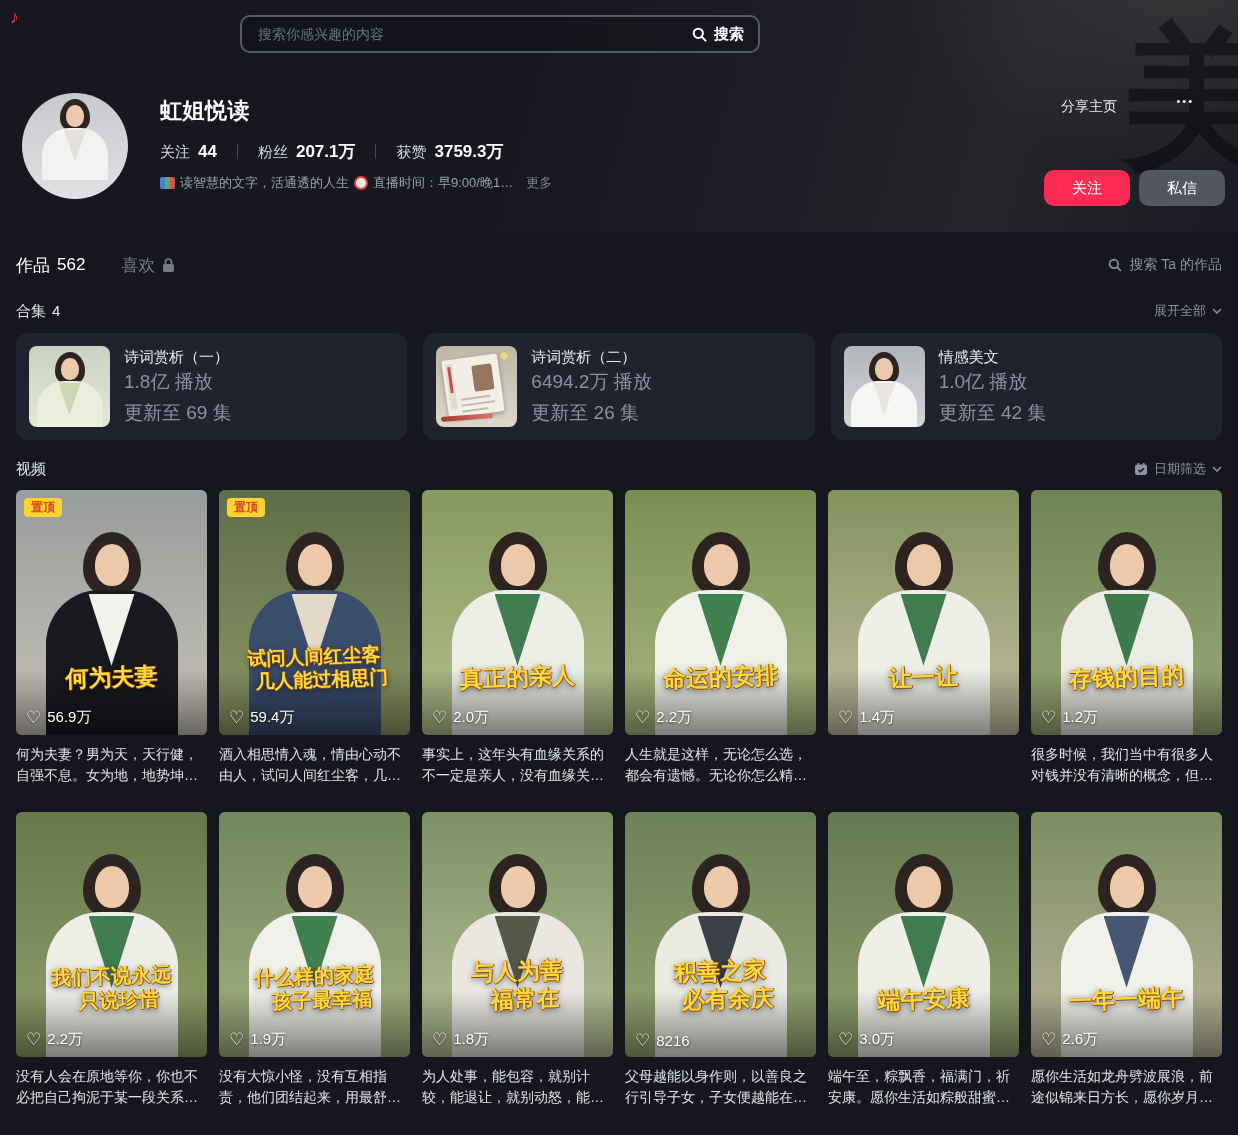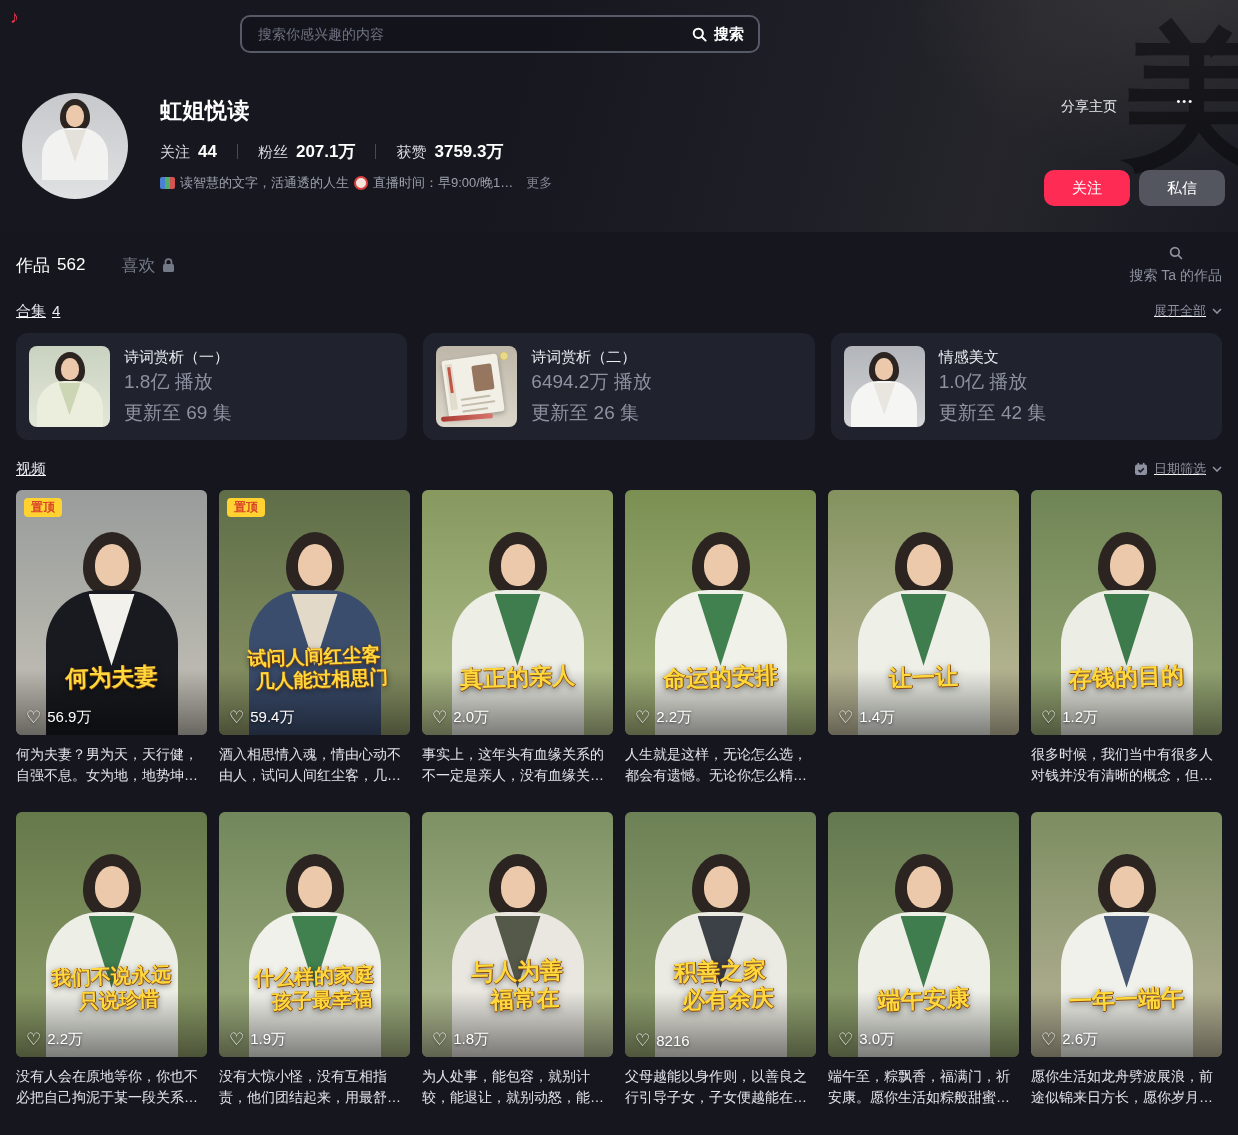--- a/index.html
+++ b/index.html
@@ -45,22 +45,22 @@
   .btn{position:absolute;top:108px;width:86px;height:36px;border:none;border-radius:10px;
     font-size:15px;color:#fff;cursor:pointer;font-family:inherit;}
   .btn.follow{right:108px;background:var(--accent,#fe2c55);}
   .btn.msg{right:13px;background:#53565f;}
   
   .content{padding:0 16px;position:relative;}
   .tabsrow{display:flex;align-items:center;margin-top:20px;height:26px;}
   .tab{display:flex;align-items:center;gap:7px;font-size:17px;cursor:pointer;}
   .tab.active{color:#fff;}
   .tab.dim{color:#747987;margin-left:36px;}
-  .searchta{margin-left:auto;display:flex;align-items:center;gap:7px;color:#8d91a0;font-size:14px;cursor:pointer;flex-direction:column;}
-  .secrow{display:flex;align-items:center;margin-top:24px;height:18px;text-decoration:underline;}
+  .searchta{margin-left:auto;display:flex;align-items:center;gap:7px;color:#8d91a0;font-size:14px;cursor:pointer;}
+  .secrow{display:flex;align-items:center;margin-top:24px;height:18px;}
   .sectitle{font-size:15px;color:#e7e9ef;display:flex;gap:6px;}
   .secright{margin-left:auto;display:flex;align-items:center;gap:6px;color:#8d91a0;font-size:13px;cursor:pointer;}
   
   .crow{display:grid;grid-template-columns:repeat(3,1fr);gap:16px;margin-top:13px;}
   .ccard{background:#20232d;border-radius:12px;height:107px;box-sizing:border-box;
     padding:13px;display:flex;gap:14px;cursor:pointer;}
   .cthumb{width:81px;height:81px;border-radius:8px;overflow:hidden;position:relative;flex:none;
     background:linear-gradient(var(--bg1,#999),var(--bg2,#bbb));}
   .cinfo{display:flex;flex-direction:column;min-width:0;}
   .ctitle{font-size:15px;color:#eceef4;margin-top:2px;white-space:nowrap;}

